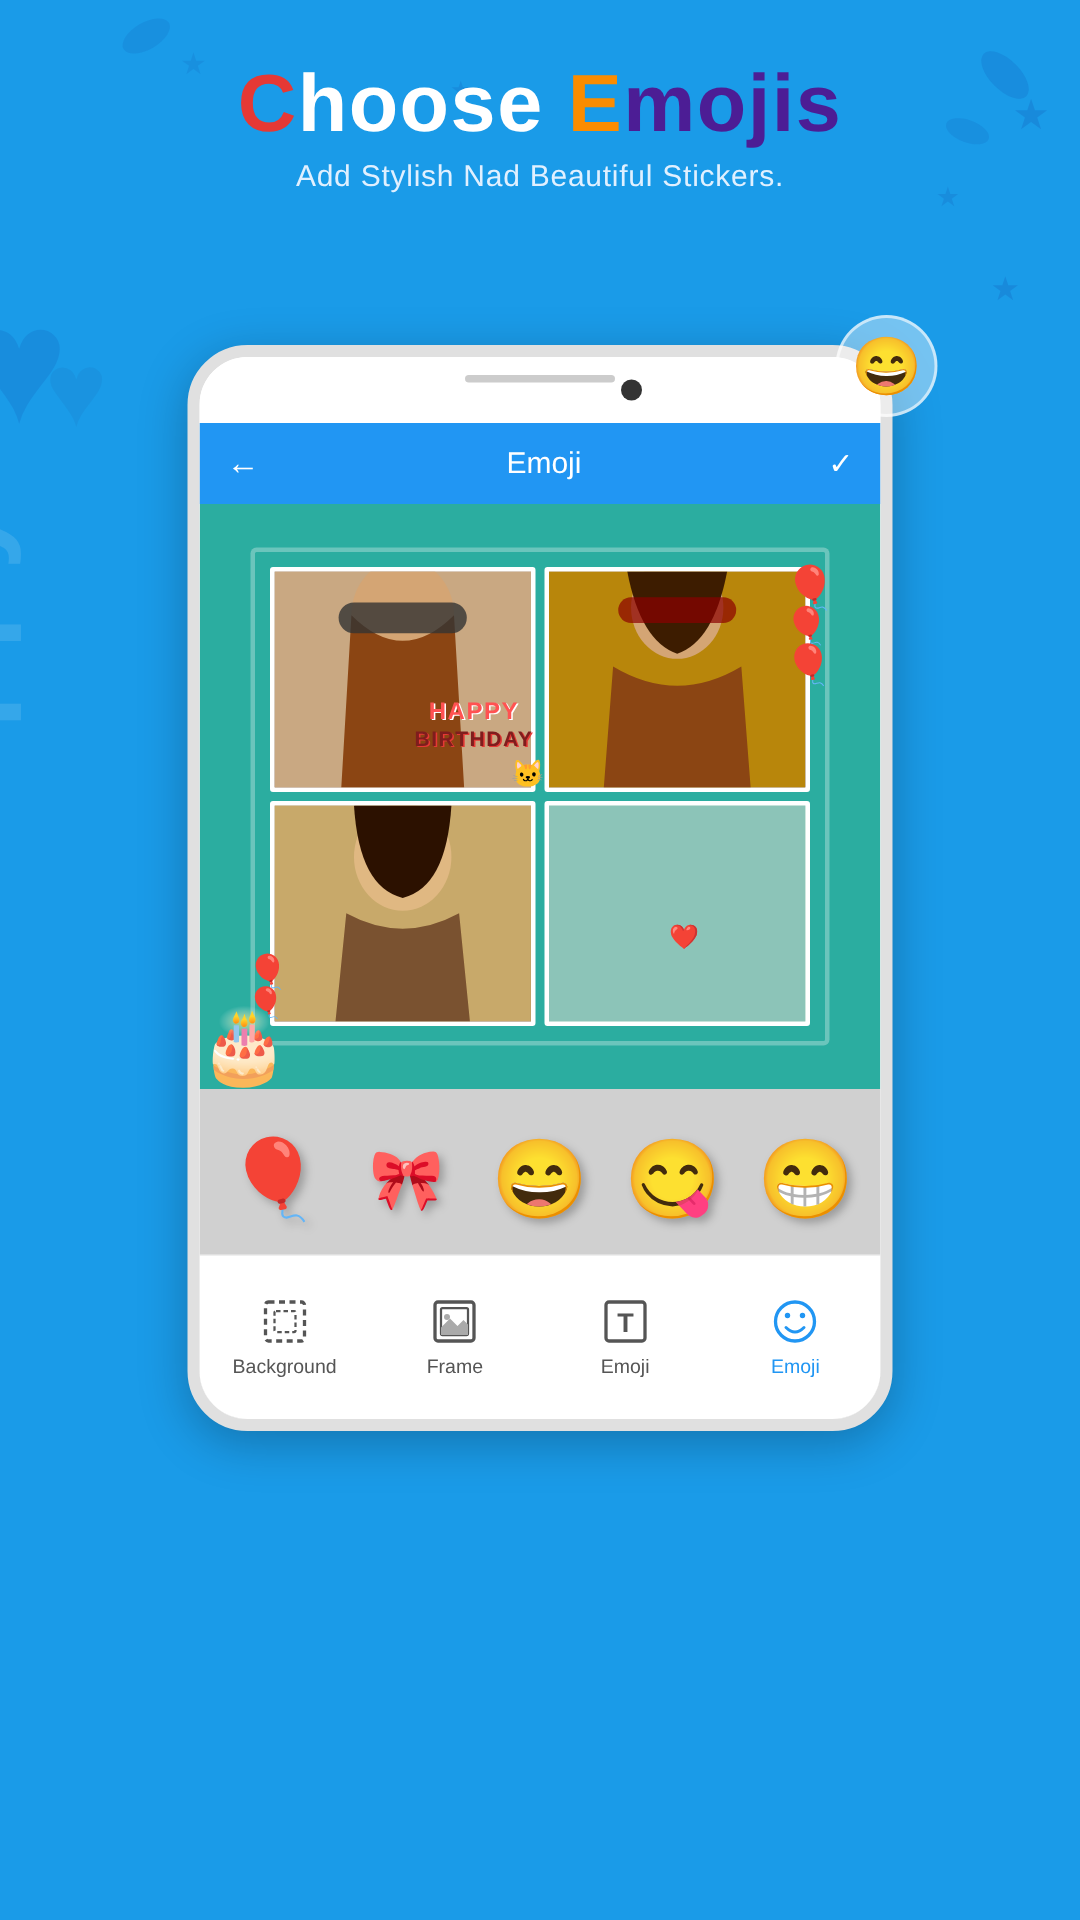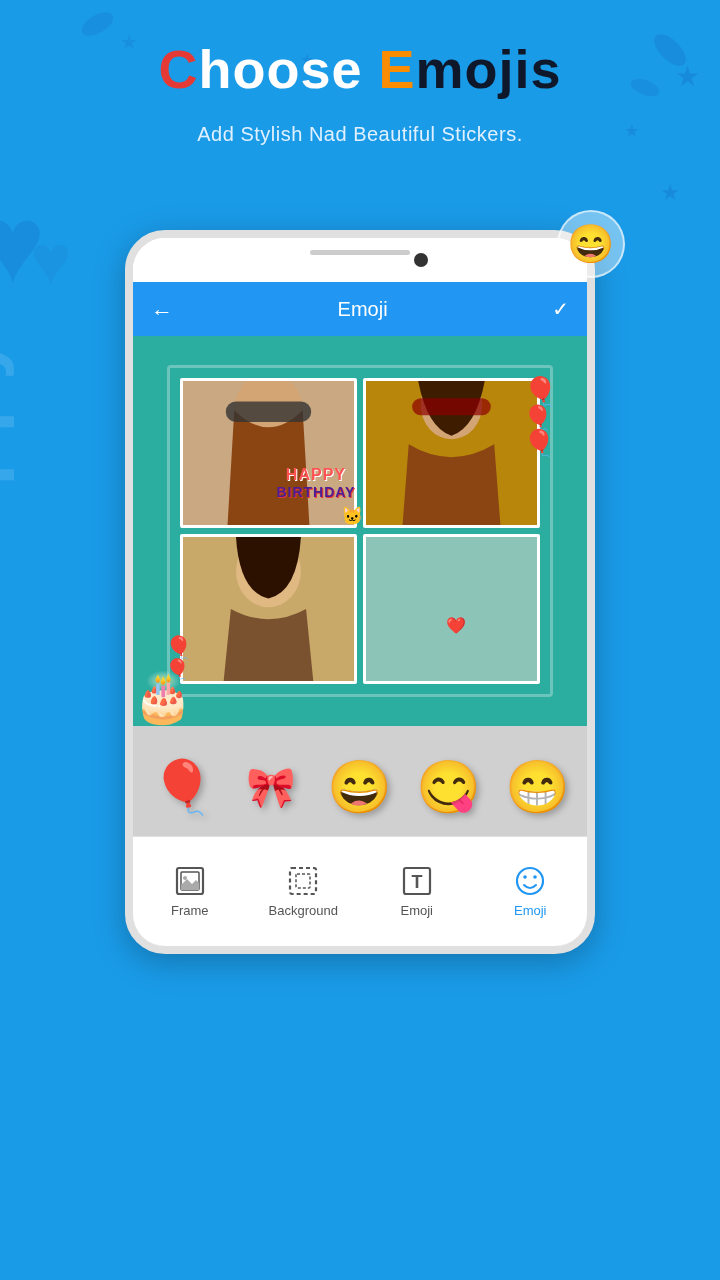--- a/index.html
+++ b/index.html
@@ -29,25 +29,25 @@
     }
     .title-line {
       font-size: 54px;
       font-weight: bold;
       line-height: 1.1;
       letter-spacing: 1px;
     }
     .title-c { color: #e53935; }
     .title-hoose { color: #fff; margin-top: 11px; }
     .title-e { color: #fb8c00; }
-    .title-mojis { color: #0f172a; }
+    .title-mojis { color: #4c1d95; }
     .subtitle {
       color: #e0f0ff;
       font-size: 20px;
-      margin-top: 24px;
+      margin-top: 8px;
       letter-spacing: 0.5px;
     }
 
     
     .phone-container {
       position: absolute;
       top: 230px;
       left: 50%;
       transform: translateX(-50%);
       width: 470px;
@@ -338,21 +338,21 @@
           </div>
 
           <div class="photo-slot" style="background:#b0d8c8;">
             <svg width="100%" height="100%" viewBox="0 0 100 120" xmlns="http://www.w3.org/2000/svg" preserveAspectRatio="xMidYMid slice">
               <rect width="100" height="120" fill="#8cc4b8"></rect>
             </svg>
           </div>
 
           <div style="position:absolute;top:30%;left:28%;z-index:8;pointer-events:none;text-align:center;">
             <div style="font-size:16px;font-weight:900;color:#ff5252;text-shadow:1px 1px 0 #fff;letter-spacing:1px;">HAPPY</div>
-            <div style="font-size:14px;font-weight:900;color:#4c1d95;text-shadow:1px 1px 0 #e53935;letter-spacing:1px;">BIRTHDAY</div>
+            <div style="font-size:14px;font-weight:900;color:#7f1d1d;text-shadow:1px 1px 0 #e53935;letter-spacing:1px;">BIRTHDAY</div>
           </div>
 
           <div style="position:absolute;right:-8px;top:10px;z-index:7;pointer-events:none;">
             <div style="font-size:28px;line-height:1;">🎈</div>
             <div style="font-size:24px;line-height:1;">🎈</div>
             <div style="font-size:26px;line-height:1;">🎈</div>
           </div>
 
           <div style="position:absolute;left:-5px;bottom:15px;z-index:7;pointer-events:none;">
             <div style="font-size:22px;line-height:1;">🎈</div>
@@ -376,37 +376,37 @@
       <div class="emoji-item">😁</div>
 
       <div class="emoji-item">😉</div>
       <div class="emoji-item">🙂</div>
       <div class="emoji-item">😊</div>
       <div class="emoji-item" style="font-size:40px;">🧁</div>
       <div class="emoji-item" style="font-size:40px;">🎂</div>
     </div>
 
     <div class="bottom-nav">
+
+      <div class="nav-item">
+        <svg class="nav-svg" viewBox="0 0 32 32" fill="none" xmlns="http://www.w3.org/2000/svg">
+          <rect x="3" y="3" width="26" height="26" rx="2" stroke="#555" stroke-width="2.2" fill="none" stroke-dasharray="4 3"></rect>
+          <rect x="9" y="9" width="14" height="14" rx="1" stroke="#555" stroke-width="1.5" fill="none" stroke-dasharray="3 2"></rect>
+        </svg>
+        <span class="nav-label">Background</span>
+      </div>
 
       <div class="nav-item">
         <svg class="nav-svg" viewBox="0 0 32 32" fill="none" xmlns="http://www.w3.org/2000/svg">
           <rect x="3" y="3" width="26" height="26" rx="2" stroke="#555" stroke-width="2.2" fill="none"></rect>
           <rect x="7" y="7" width="18" height="18" rx="1" stroke="#555" stroke-width="1.5" fill="none"></rect>
           <path d="M7 20 L13 14 L18 19 L22 15 L25 18 L25 25 L7 25Z" fill="#aaa" stroke="none"></path>
           <circle cx="11" cy="13" r="2" fill="#aaa"></circle>
         </svg>
         <span class="nav-label">Frame</span>
-      </div>
-
-      <div class="nav-item">
-        <svg class="nav-svg" viewBox="0 0 32 32" fill="none" xmlns="http://www.w3.org/2000/svg">
-          <rect x="3" y="3" width="26" height="26" rx="2" stroke="#555" stroke-width="2.2" fill="none" stroke-dasharray="4 3"></rect>
-          <rect x="9" y="9" width="14" height="14" rx="1" stroke="#555" stroke-width="1.5" fill="none" stroke-dasharray="3 2"></rect>
-        </svg>
-        <span class="nav-label">Background</span>
       </div>
 
       <div class="nav-item">
         <svg class="nav-svg" viewBox="0 0 32 32" fill="none" xmlns="http://www.w3.org/2000/svg">
           <rect x="3" y="3" width="26" height="26" rx="2" stroke="#555" stroke-width="2.2" fill="none"></rect>
           <text x="16" y="23" text-anchor="middle" font-size="18" font-weight="bold" fill="#555" font-family="Arial">T</text>
         </svg>
         <span class="nav-label">Emoji</span>
       </div>
 

